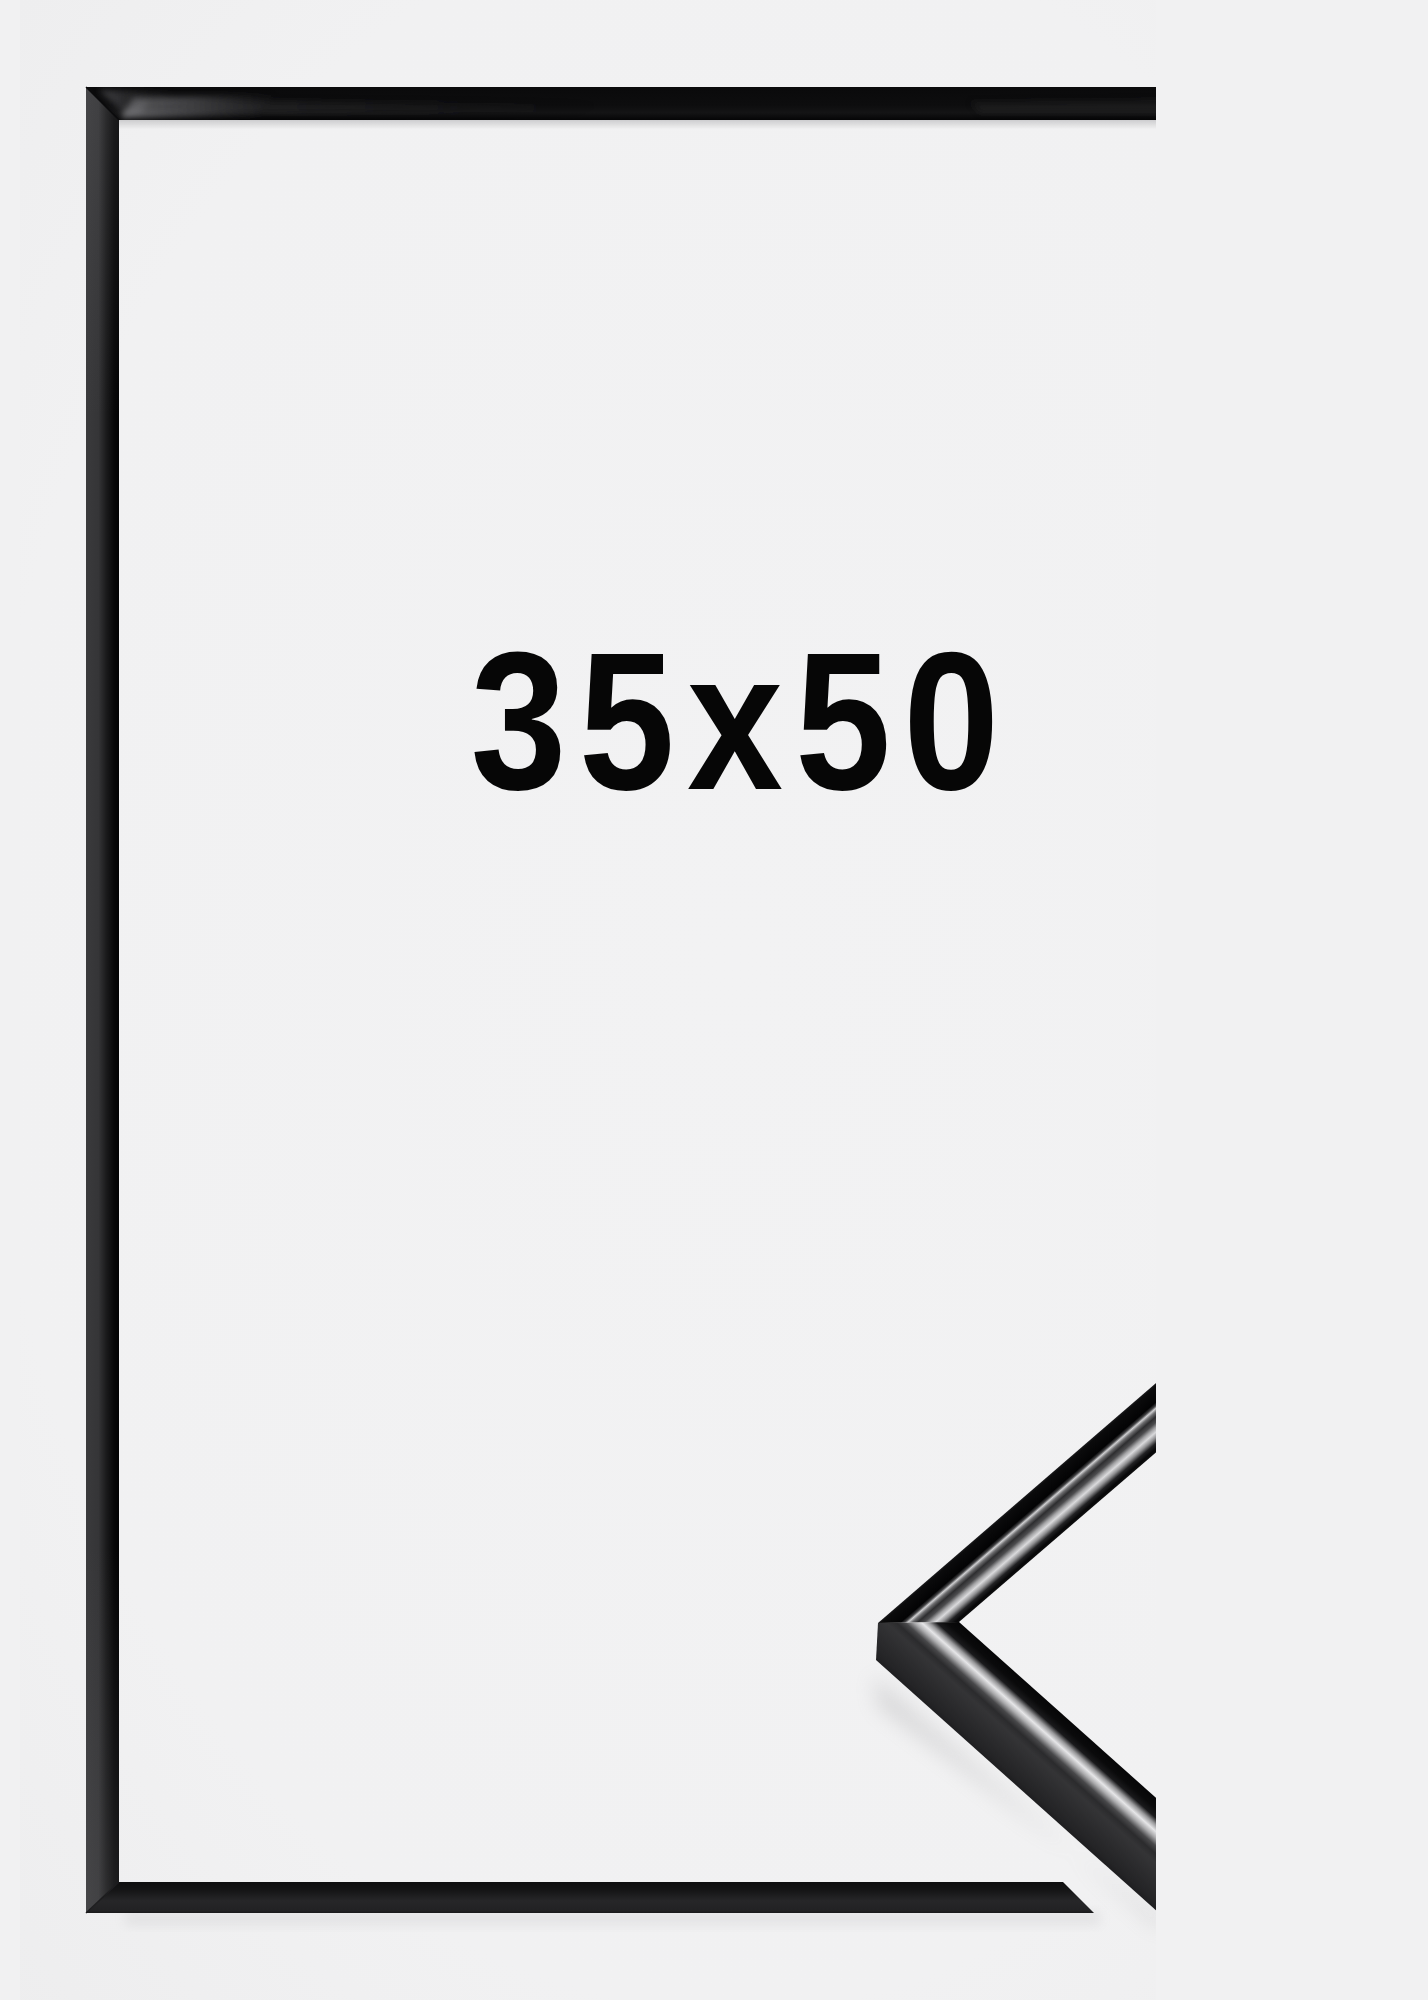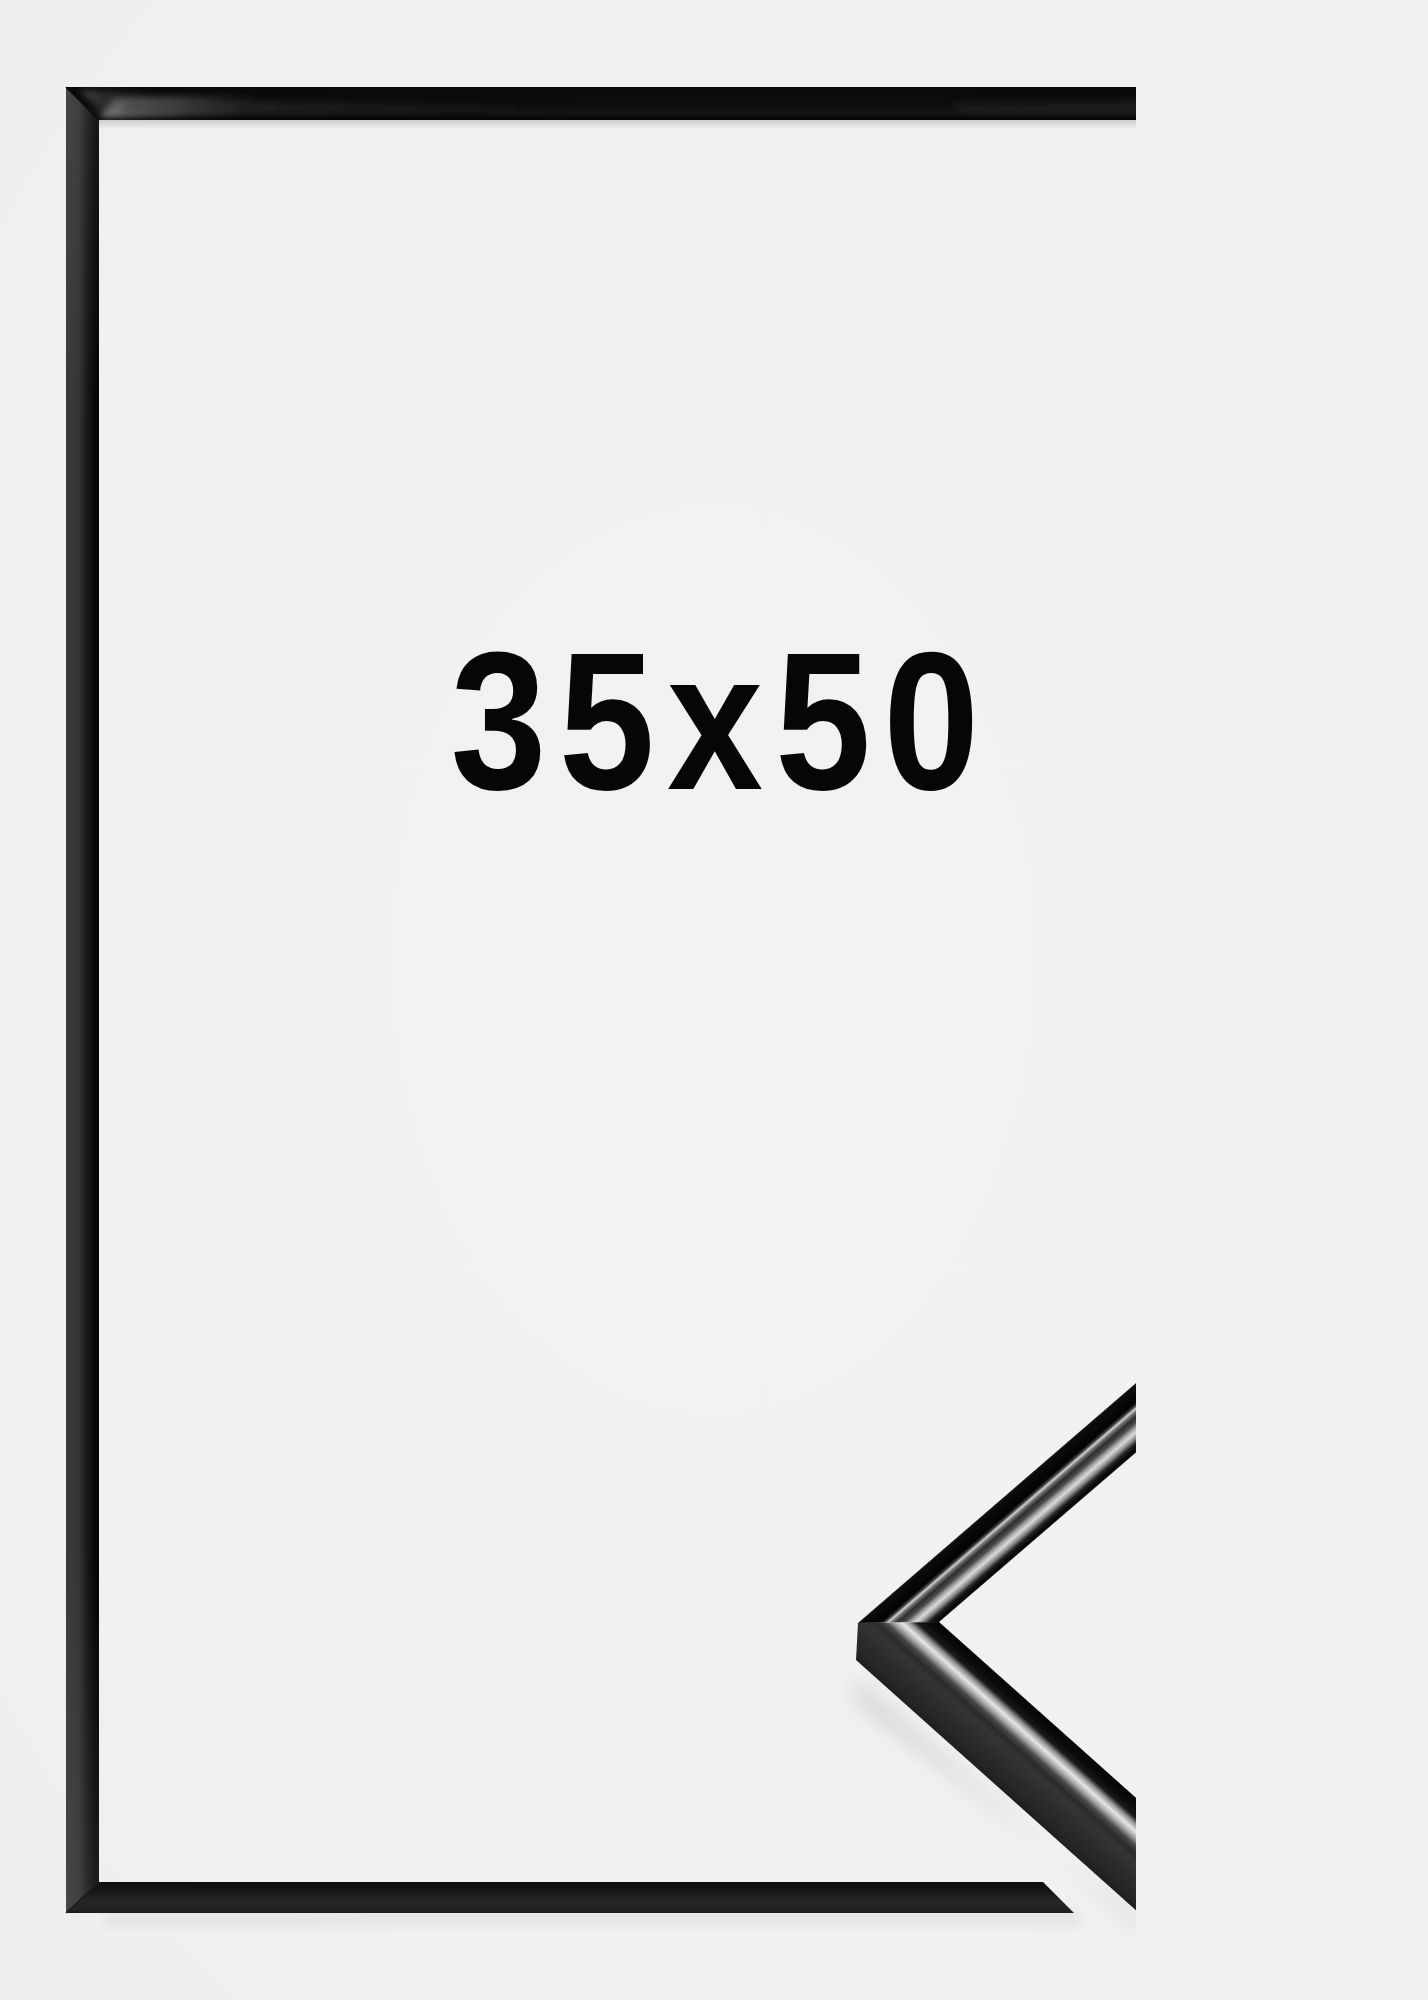--- a/index.html
+++ b/index.html
@@ -1,16 +1,16 @@
 <!DOCTYPE html>
 <html><head>
 <meta charset="utf-8">
 <style>
   html,body{margin:0;padding:0;background:#f1f1f2;}
-  .stage{position:relative;width:1136px;height:2000px;overflow:hidden;}
+  .stage{position:relative;width:1136px;height:2000px;overflow:hidden;margin-left:20px;}
   svg{display:block;}
 </style>
 </head>
 <body>
 <div class="stage">
 <svg width="1428" height="2000" viewBox="0 0 1428 2000" xmlns="http://www.w3.org/2000/svg">
 <defs>
   <radialGradient id="bgv" cx="50%" cy="48%" r="75%">
     <stop offset="0%" stop-color="#f2f2f3"></stop>
     <stop offset="70%" stop-color="#f1f1f2"></stop>

